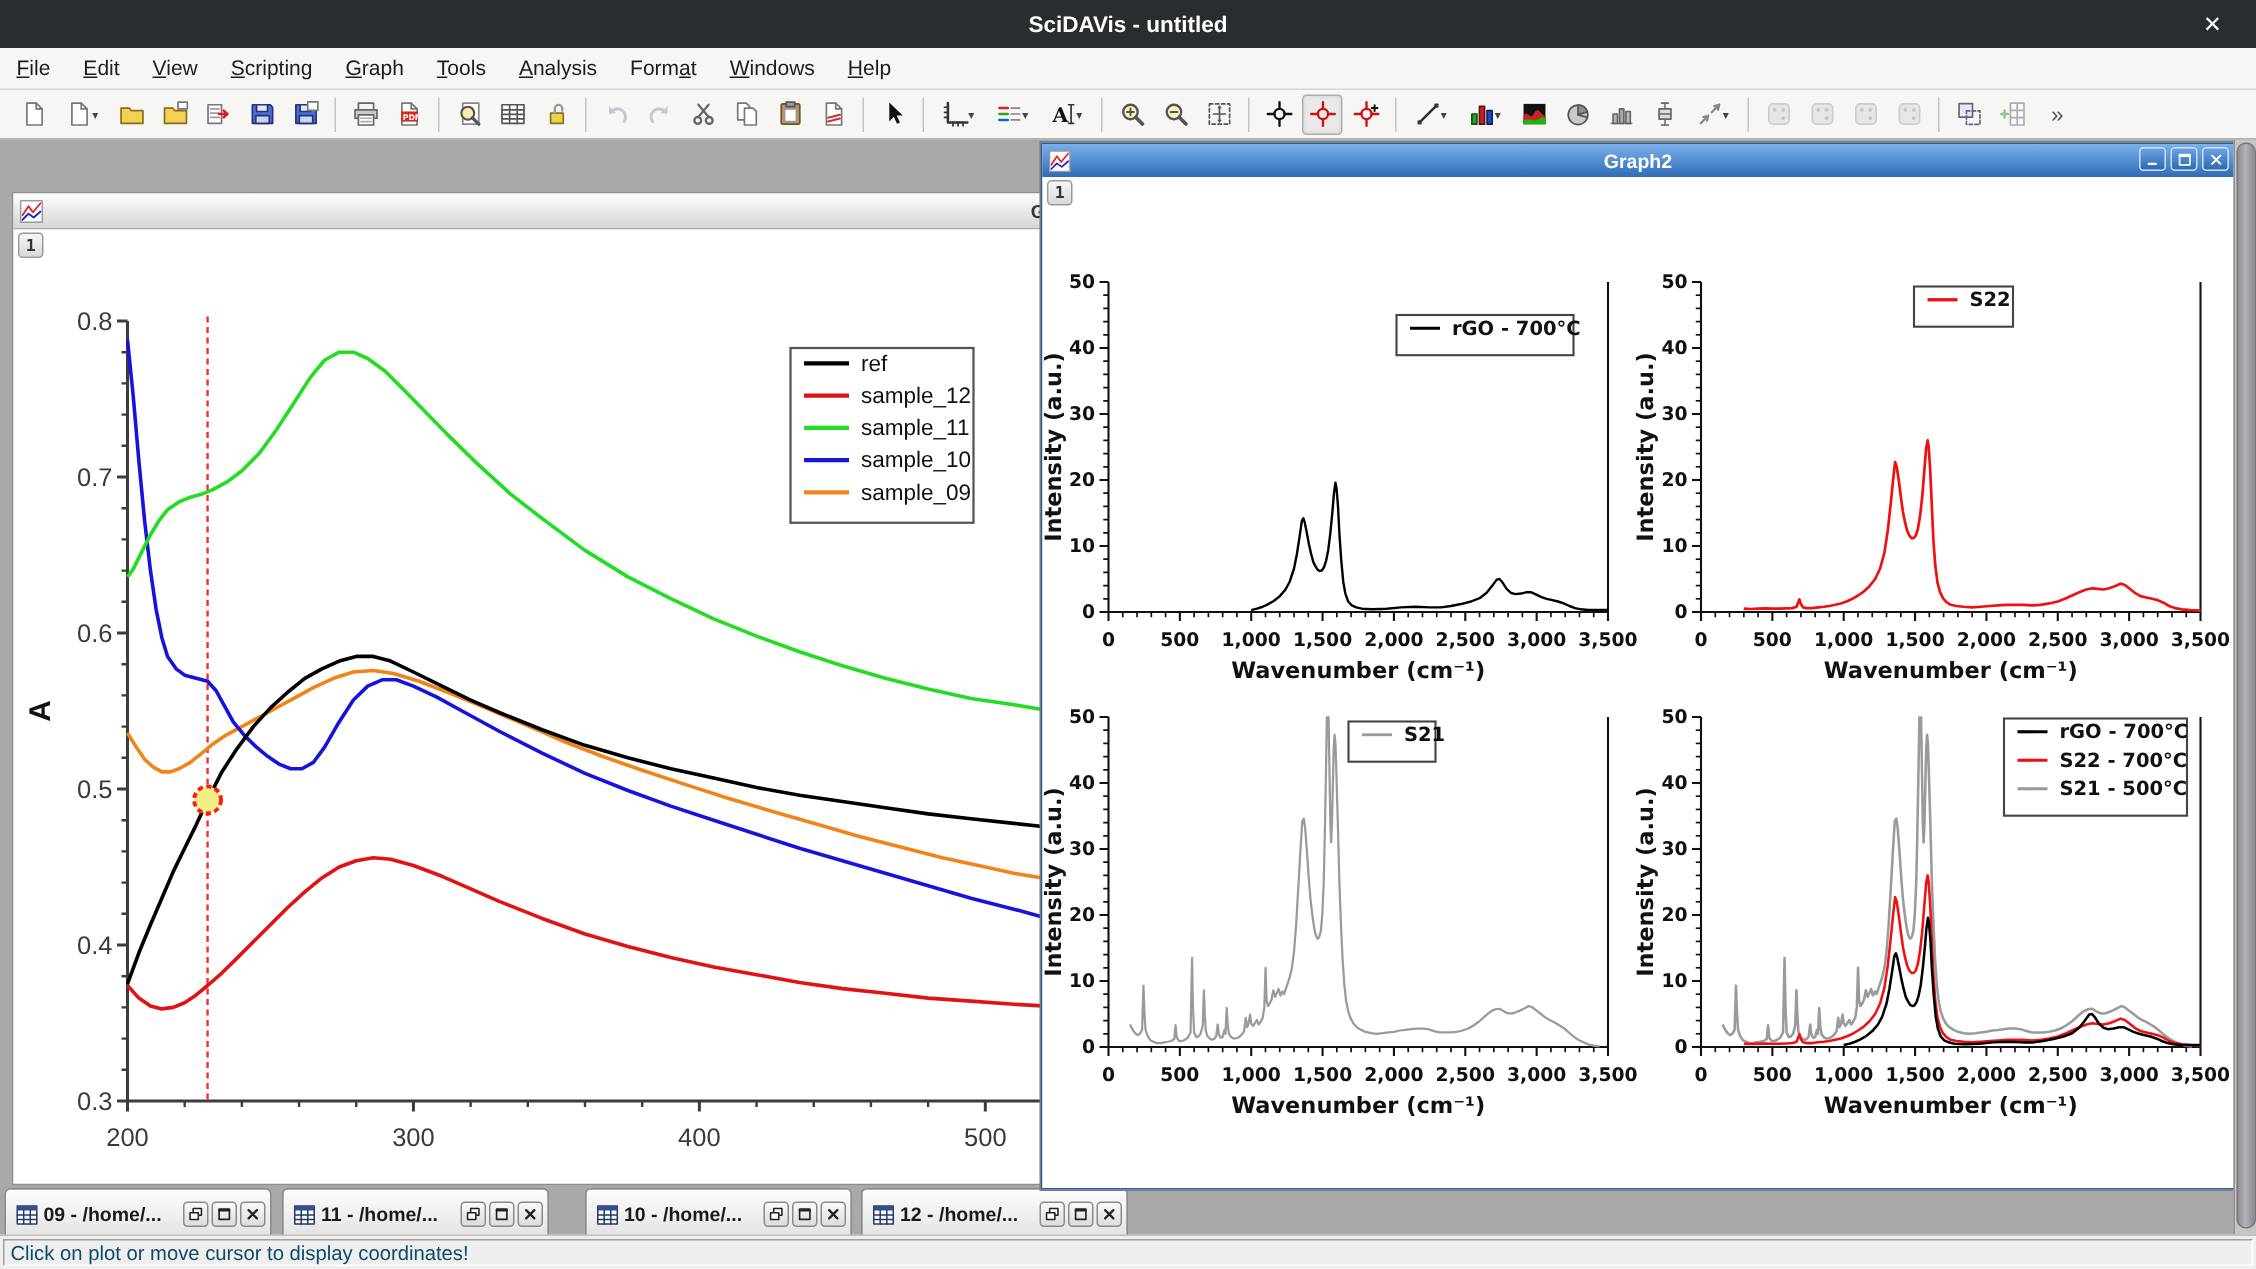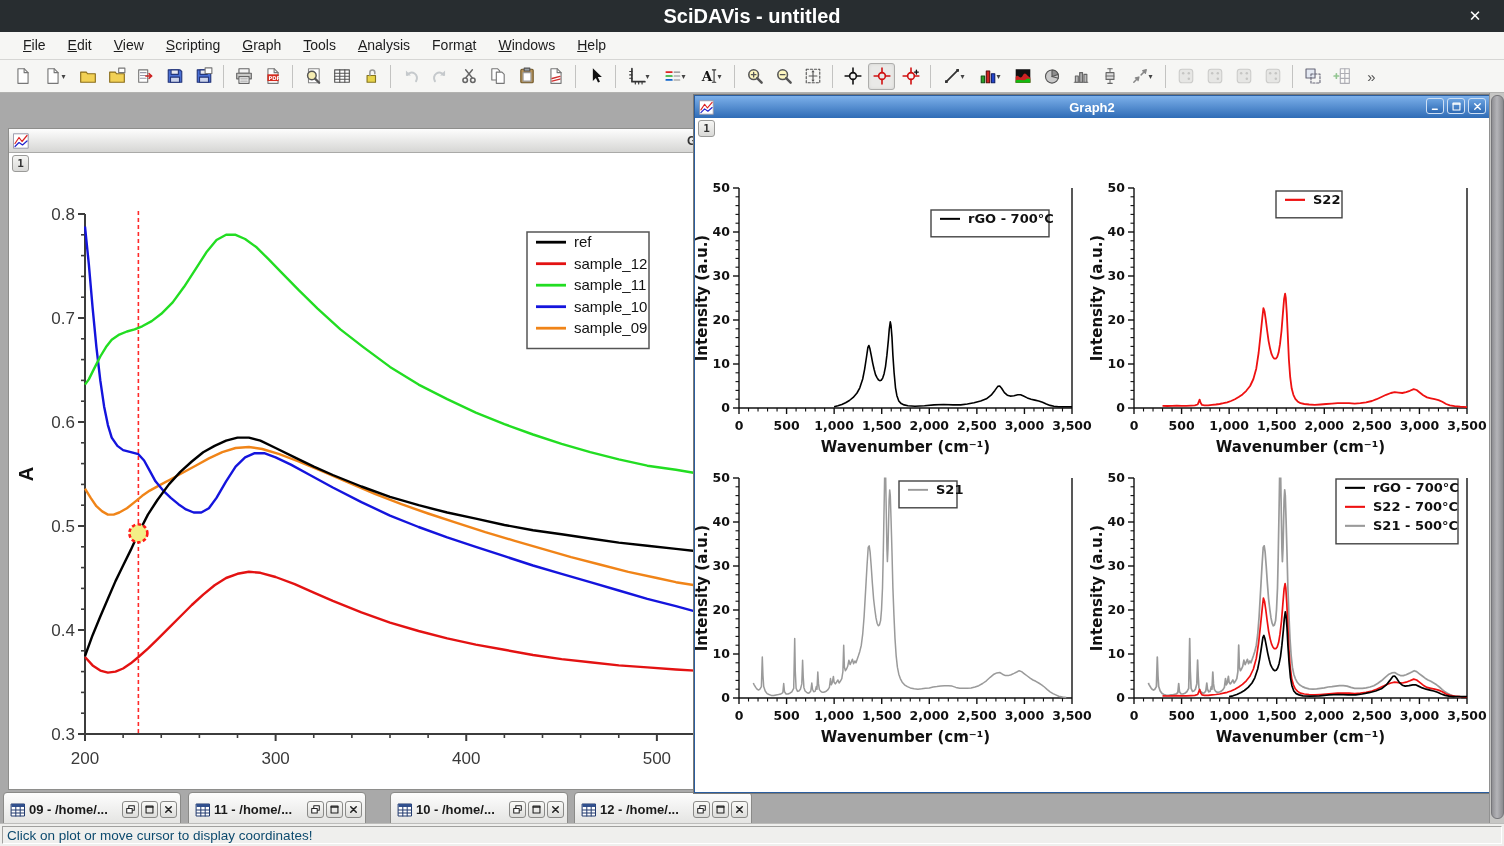--- a/index.html
+++ b/index.html
@@ -1,26 +1,26 @@
 <!DOCTYPE html>
 <html><head>
 <meta charset="utf-8">
 <style>
   html,body{margin:0;padding:0;background:#888;}
   #app{position:relative;width:1504px;height:846px;background:#a9a9a9;overflow:hidden;
        font-family:"Liberation Sans",sans-serif;-webkit-font-smoothing:antialiased;}
   
   .titlebar{position:absolute;left:0;top:0;width:1504px;height:32px;background:#282d30;
             display:flex;align-items:center;justify-content:center;}
-  .titlebar .title{color:#fff;font-weight:bold;font-size:20px;}
+  .titlebar .title{color:#fff;font-weight:bold;font-size:15px;}
   .titlebar .closebtn{position:absolute;right:14px;top:0;width:30px;height:32px;color:#fff;
             font-size:15px;display:flex;align-items:center;justify-content:center;cursor:default;}
   
   .menubar{position:absolute;left:0;top:32px;width:1504px;height:28px;background:#f6f6f4;
-           border-bottom:1px solid #d6d6d4;display:flex;align-items:center;padding-left:12px;box-sizing:border-box;}
+           border-bottom:1px solid #d6d6d4;display:flex;align-items:center;padding-left:0;box-sizing:border-box;}
   .menuitem{font-size:14px;color:#1c1c1c;padding:0 11px;line-height:27px;}
   .menuitem u{text-decoration:underline;}
   
   .toolbar{position:absolute;left:0;top:60px;width:1504px;height:33px;background:#f6f6f4;
            border-bottom:1px solid #b2b2b0;display:flex;align-items:center;padding-left:8px;box-sizing:border-box;}
   .tb{width:27px;height:27px;border:1px solid transparent;border-radius:3px;background:transparent;
       display:flex;align-items:center;justify-content:center;padding:0;margin:0 1px;position:relative;}
   .tb svg{width:18px;height:18px;}
   .tb.active{background:#e9e9e7;border:1px solid #aeaeac;box-shadow:inset 0 0 3px #cfcfcd;}
   .tb.disabled{opacity:.45;}

